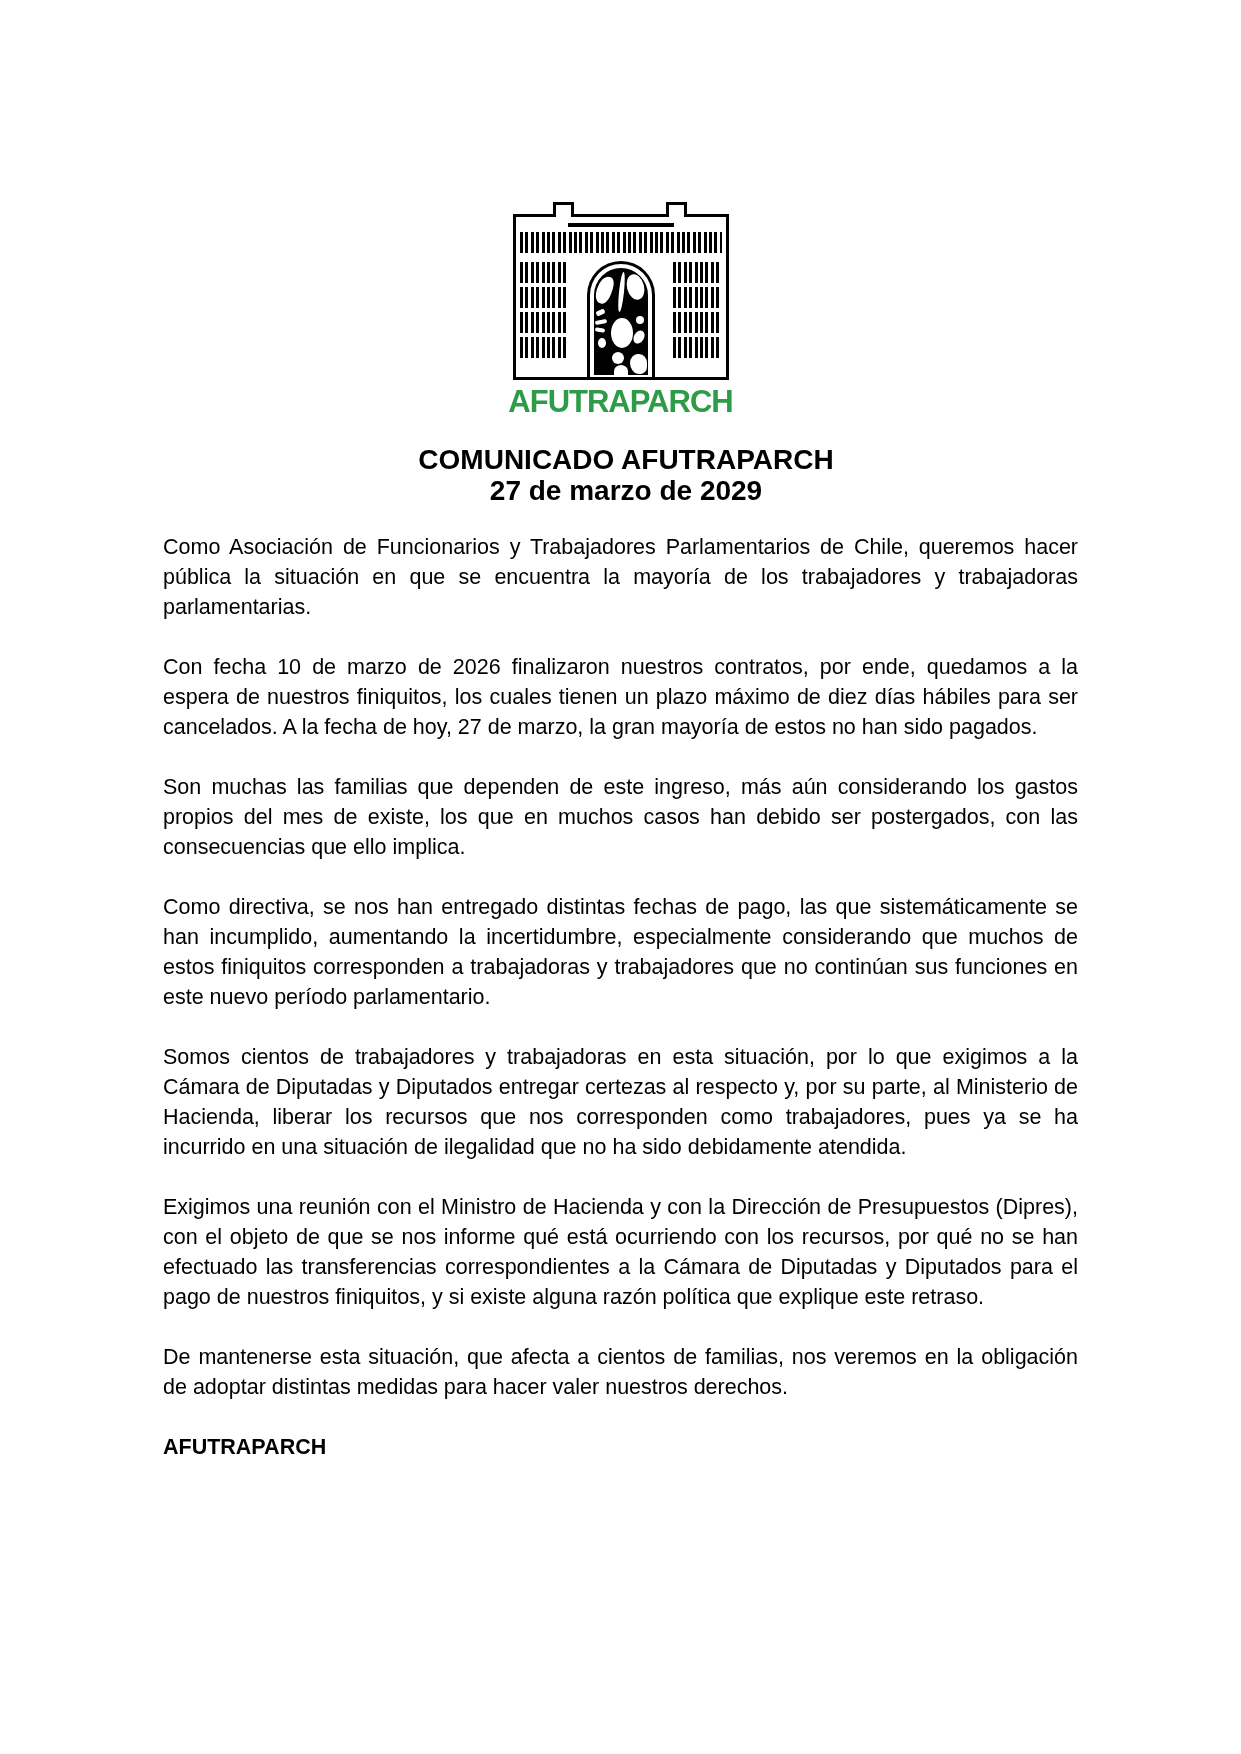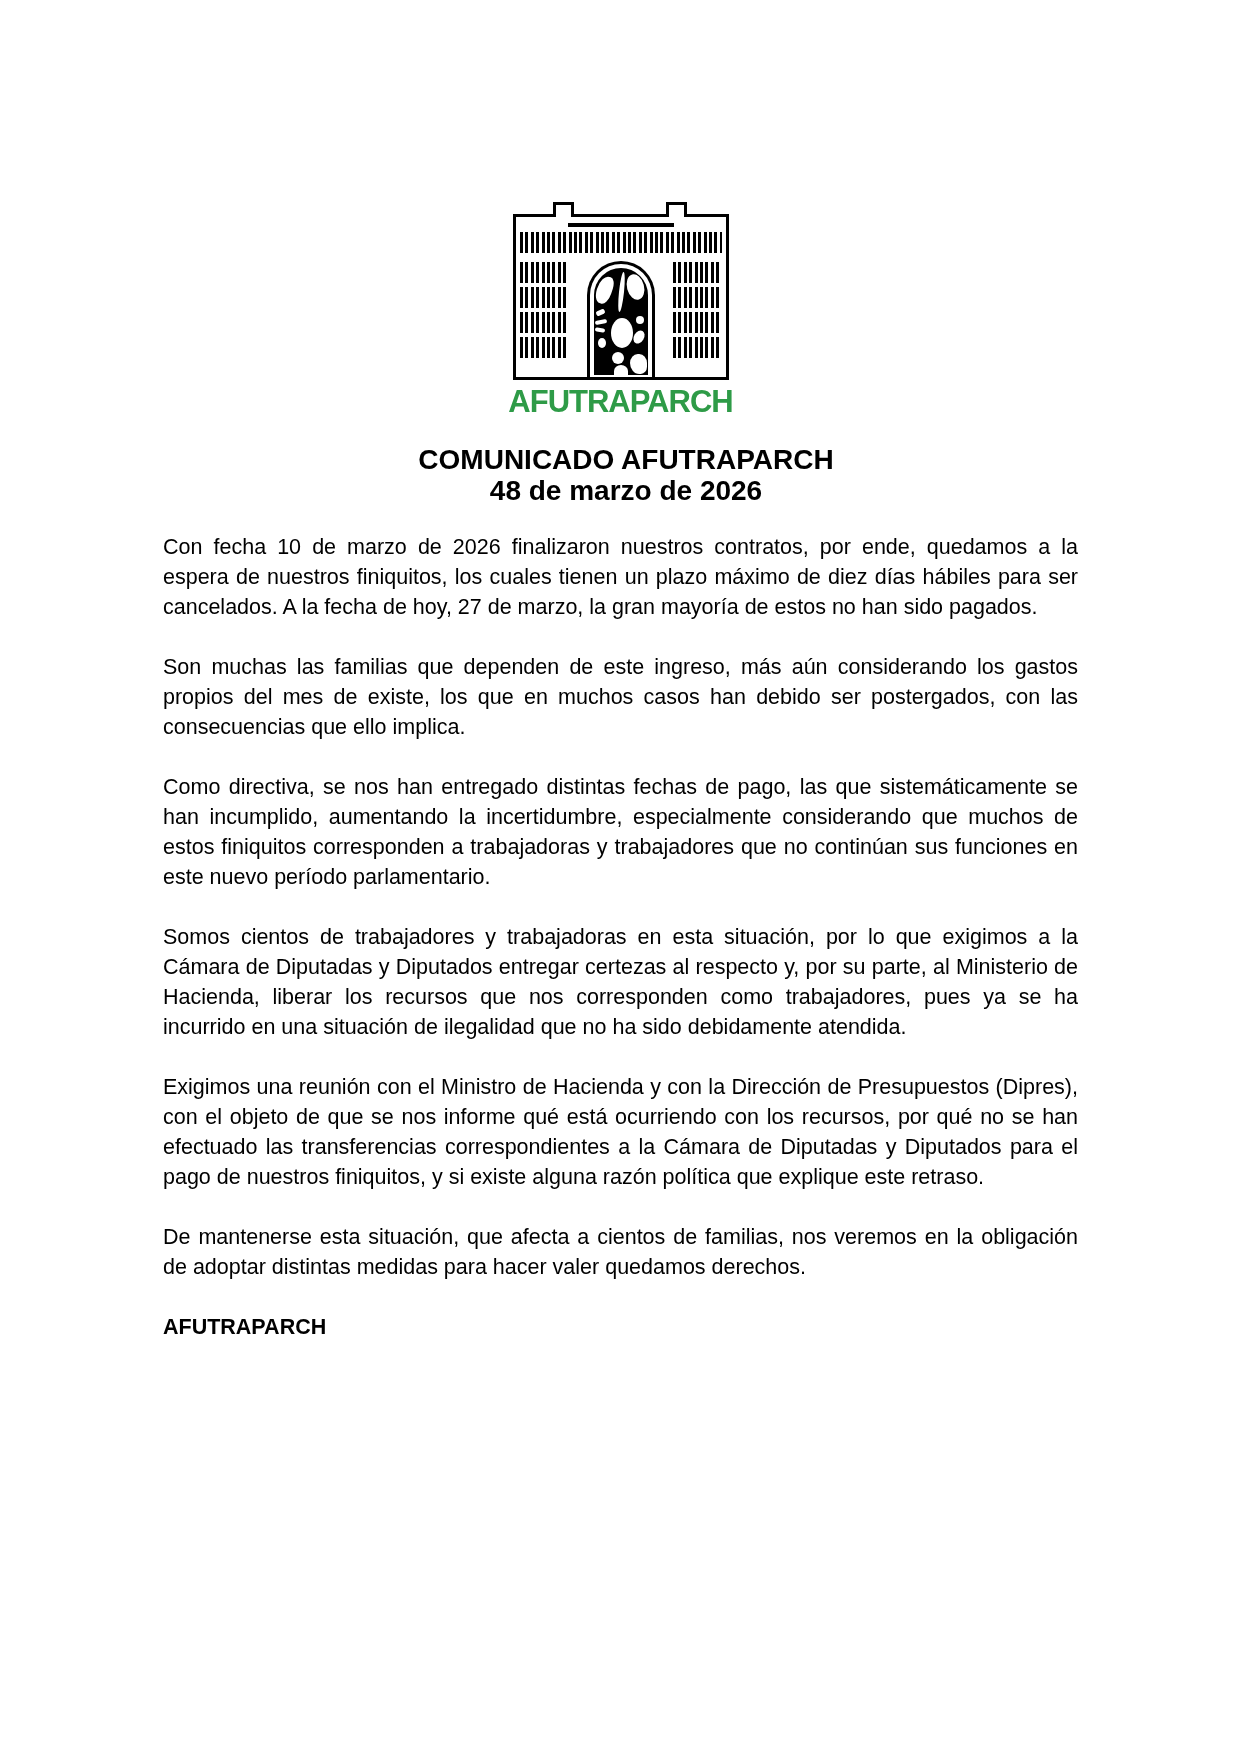--- a/index.html
+++ b/index.html
@@ -148,28 +148,29 @@
           <div class="m m12"></div>
           <div class="m m13"></div>
         </div>
       </div>
     </div>
     <div class="wordmark" style="color: rgb(46, 155, 71);">AFUTRAPARCH</div>
   </div>
 
   <div class="doc-header">
     <p class="doc-title">COMUNICADO AFUTRAPARCH</p>
-    <p class="doc-date">48 de marzo de 2026</p>
+    <p class="doc-date">27 de marzo de 2029</p>
   </div>
 
   <div class="content">
     <div>
+        <p class="para">Como Asociación de Funcionarios y Trabajadores Parlamentarios de Chile, queremos hacer pública la situación en que se encuentra la mayoría de los trabajadores y trabajadoras parlamentarias.</p>
         <p class="para">Con fecha 10 de marzo de 2026 finalizaron nuestros contratos, por ende, quedamos a la espera de nuestros finiquitos, los cuales tienen un plazo máximo de diez días hábiles para ser cancelados. A la fecha de hoy, 27 de marzo, la gran mayoría de estos no han sido pagados.</p>
         <p class="para">Son muchas las familias que dependen de este ingreso, más aún considerando los gastos propios del mes de existe, los que en muchos casos han debido ser postergados, con las consecuencias que ello implica.</p>
         <p class="para">Como directiva, se nos han entregado distintas fechas de pago, las que sistemáticamente se han incumplido, aumentando la incertidumbre, especialmente considerando que muchos de estos finiquitos corresponden a trabajadoras y trabajadores que no continúan sus funciones en este nuevo período parlamentario.</p>
         <p class="para">Somos cientos de trabajadores y trabajadoras en esta situación, por lo que exigimos a la Cámara de Diputadas y Diputados entregar certezas al respecto y, por su parte, al Ministerio de Hacienda, liberar los recursos que nos corresponden como trabajadores, pues ya se ha incurrido en una situación de ilegalidad que no ha sido debidamente atendida.</p>
         <p class="para">Exigimos una reunión con el Ministro de Hacienda y con la Dirección de Presupuestos (Dipres), con el objeto de que se nos informe qué está ocurriendo con los recursos, por qué no se han efectuado las transferencias correspondientes a la Cámara de Diputadas y Diputados para el pago de nuestros finiquitos, y si existe alguna razón política que explique este retraso.</p>
-        <p class="para">De mantenerse esta situación, que afecta a cientos de familias, nos veremos en la obligación de adoptar distintas medidas para hacer valer quedamos derechos.</p>
+        <p class="para">De mantenerse esta situación, que afecta a cientos de familias, nos veremos en la obligación de adoptar distintas medidas para hacer valer nuestros derechos.</p>
       </div>
     <p class="signature">AFUTRAPARCH</p>
   </div>
 
 </div>
 
 </body></html>

